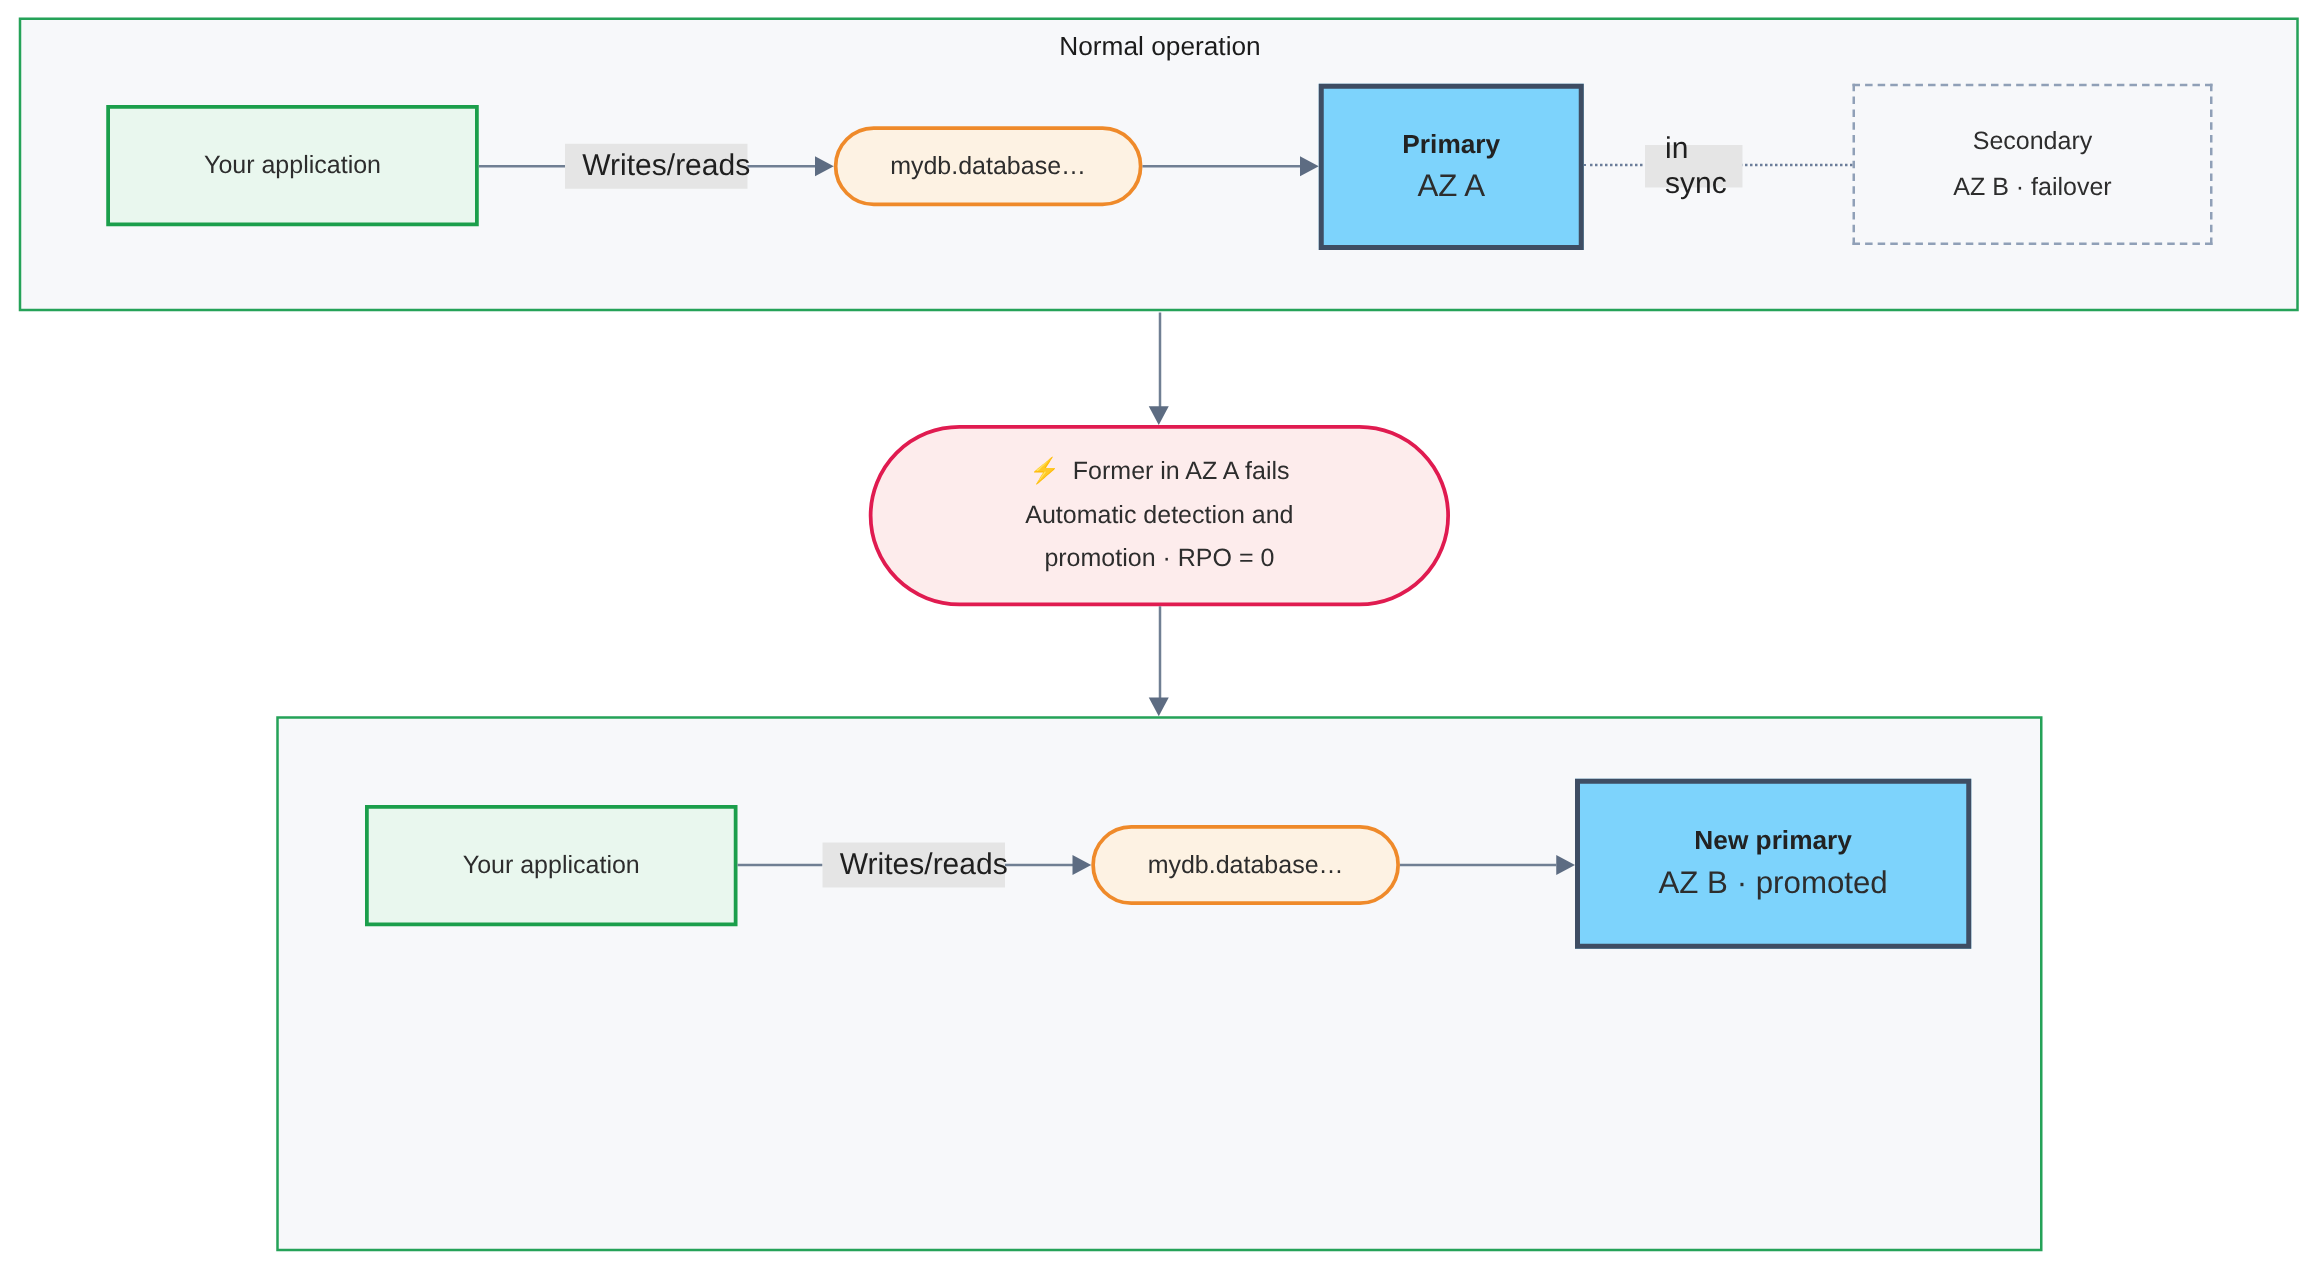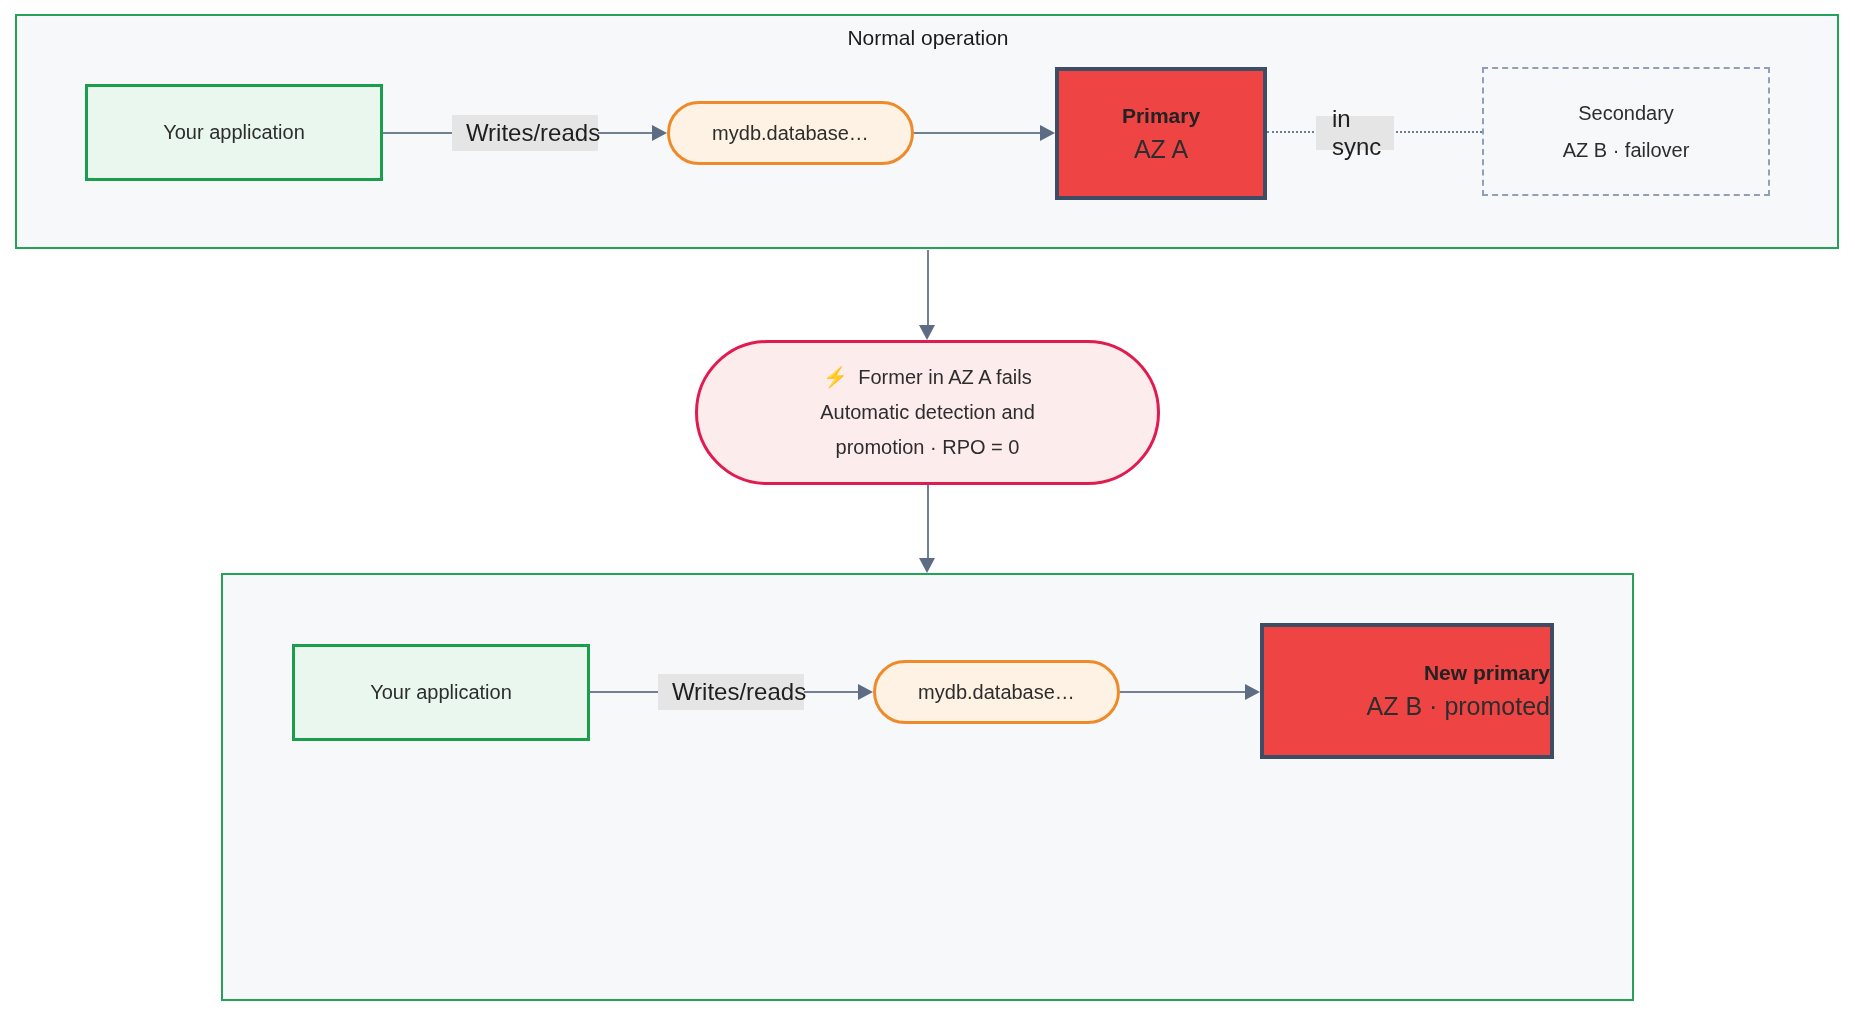--- a/index.html
+++ b/index.html
@@ -17,21 +17,21 @@
     position:absolute; text-align:center; font-size:21px;
     color:#1b1b1b; line-height:40px;
   }
   .node {
     position:absolute; box-sizing:border-box;
     display:flex; flex-direction:column; align-items:center; justify-content:center;
     text-align:center; font-size:20px; color:#2d2d2d;
   }
   .app-node    { background:#e9f7ee; border:3px solid #1b9e4b; }
   .pill-node   { background:#fdf2e3; border:3px solid #ef8a2a; border-radius:34px; }
-  .db-node     { background:#ef4444; border:4px solid #3e4d63; }
+  .db-node     { background:#7dd3fc; border:4px solid #3e4d63; }
   .db-node .node-title { font-weight:bold; font-size:21px; color:#222; margin-bottom:7px; }
   .db-node .node-sub   { font-size:25px; }
   .dashed-node { background:transparent; border:2px dashed #90a0b7; }
   .dashed-node .node-line { line-height:37px; }
   .offline-node{ border:2px dashed #f59e9e; }
   .crisis-node {
     background:#fdecec; border:3px solid #e01b50; border-radius:74px;
     line-height:35px; font-size:20px;
   }
   .bolt { color:#f7b500; margin-right:10px; }
@@ -118,19 +118,19 @@
   <div class="hline" style="left:804px; top:691px; width:55px;"></div>
   <div class="arrow-right" style="left:858px; top:684px;"></div>
 
   <div class="node pill-node" style="left:873px; top:660px; width:247px; height:64px;">
     <span>mydb.database…</span>
   </div>
 
   <div class="hline" style="left:1120px; top:691px; width:125px;"></div>
   <div class="arrow-right" style="left:1245px; top:684px;"></div>
 
-  <div class="node db-node" style="left:1260px; top:623px; width:294px; height:136px;align-items:flex-end;">
+  <div class="node db-node" style="left:1260px; top:623px; width:317px; height:136px;">
     <span class="node-title">New primary</span>
     <span class="node-sub">AZ B · promoted</span>
   </div>
 
 
 </div>
 
 </body></html>

